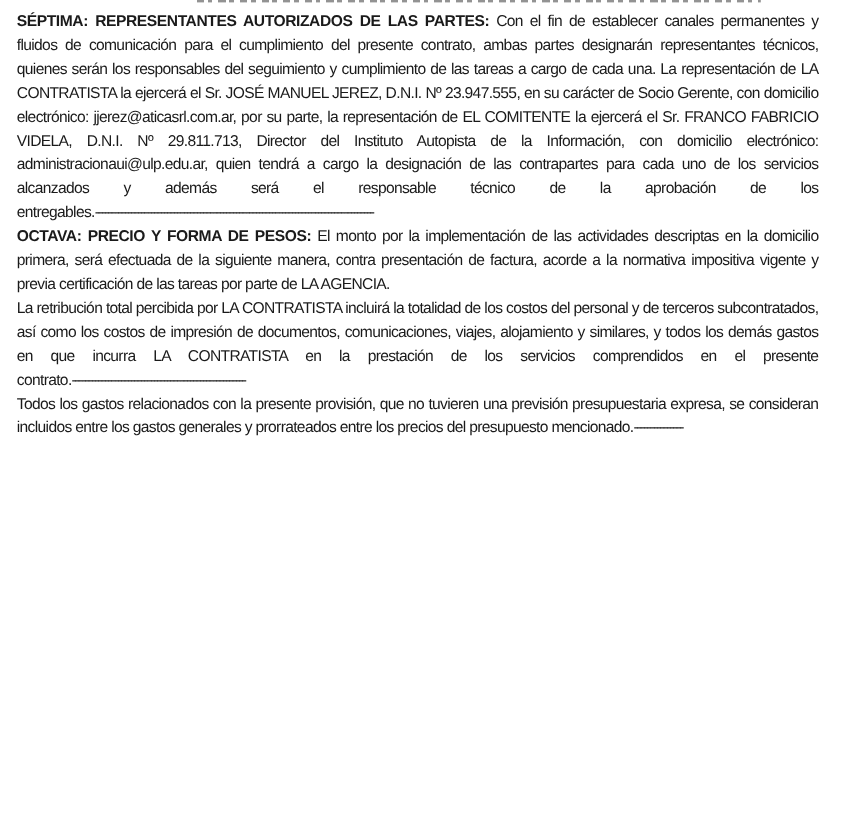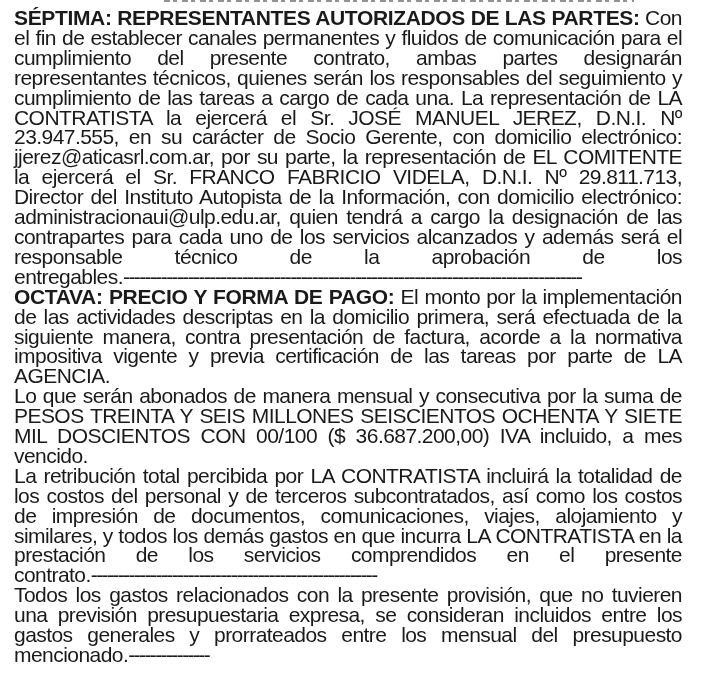--- a/index.html
+++ b/index.html
@@ -30,21 +30,21 @@
     position: absolute;
     left: 150px;
     top: -2px;
     width: 470px;
     height: 4px;
     background:
       repeating-linear-gradient(90deg, #3a3a3a 0 6px, transparent 6px 9px, #3a3a3a 9px 13px, transparent 13px 18px);
     opacity: 0.55;
   }
   .doc {
-    font-size: 21px;
+    font-size: 13px;
     line-height: 19.9px;
     letter-spacing: -0.55px;
     word-spacing: 0px;
     text-align: justify;
     transform-origin: 0 0;
   }
   .para {
     margin: 0;
     text-align: justify;
     text-align-last: left;
@@ -63,23 +63,22 @@
 
 <div class="page">
   <div class="cropped-line">
     <div class="stroke"></div>
   </div>
 
   <div class="doc">
 
     <p class="para"><span class="heading">SÉPTIMA: REPRESENTANTES AUTORIZADOS DE LAS PARTES:</span><span> Con el fin de establecer canales permanentes y fluidos de comunicación para el cumplimiento del presente contrato, ambas partes designarán representantes técnicos, quienes serán los responsables del seguimiento y cumplimiento de las tareas a cargo de cada una. La representación de LA CONTRATISTA la ejercerá el Sr. JOSÉ MANUEL JEREZ, D.N.I. Nº 23.947.555, en su carácter de Socio Gerente, con domicilio electrónico: jjerez@aticasrl.com.ar,  por su parte, la representación de EL COMITENTE la ejercerá el Sr. FRANCO FABRICIO VIDELA, D.N.I. Nº 29.811.713, Director del Instituto Autopista de la Información, con domicilio electrónico: administracionaui@ulp.edu.ar, quien tendrá a cargo la designación de las contrapartes para cada uno de los servicios alcanzados y además será el responsable técnico de la aprobación de los entregables.</span><span class="dashes">-------------------------------------------------------------------------------------</span></p>
 
-    <p class="para"><span class="heading">OCTAVA: PRECIO Y FORMA DE PAGO:</span><span> El monto por la implementación de las actividades descriptas en la domicilio primera, será efectuada de la siguiente manera, contra presentación de factura, acorde a la normativa impositiva vigente y previa certificación de las tareas por parte de LA AGENCIA.</span></p>
+    <p class="para"><span class="heading">OCTAVA: PRECIO Y FORMA DE PESOS:</span><span> El monto por la implementación de las actividades descriptas en la domicilio primera, será efectuada de la siguiente manera, contra presentación de factura, acorde a la normativa impositiva vigente y previa certificación de las tareas por parte de LA AGENCIA.</span></p>
 
 
-    <p class="para">Lo que serán abonados de manera mensual y consecutiva por la suma de PESOS TREINTA Y SEIS MILLONES SEISCIENTOS OCHENTA Y SIETE MIL DOSCIENTOS CON 00/100 ($ 36.687.200,00) IVA incluido, a mes vencido.</p>
 
     <p class="para"><span>La retribución total percibida por LA CONTRATISTA incluirá la totalidad de los costos del personal y de terceros subcontratados, así como los costos de impresión de documentos, comunicaciones, viajes, alojamiento y similares, y todos los demás gastos en que incurra LA CONTRATISTA en la prestación de los servicios comprendidos en el presente contrato.</span><span class="dashes">-----------------------------------------------------</span></p>
 
-    <p class="para"><span>Todos los gastos relacionados con la presente provisión, que no tuvieren una previsión presupuestaria expresa, se consideran incluidos entre los gastos generales y prorrateados entre los mensual del presupuesto mencionado.</span><span class="dashes">---------------</span></p>
+    <p class="para"><span>Todos los gastos relacionados con la presente provisión, que no tuvieren una previsión presupuestaria expresa, se consideran incluidos entre los gastos generales y prorrateados entre los precios del presupuesto mencionado.</span><span class="dashes">---------------</span></p>
 
   </div>
 </div>
 
 </body></html>

